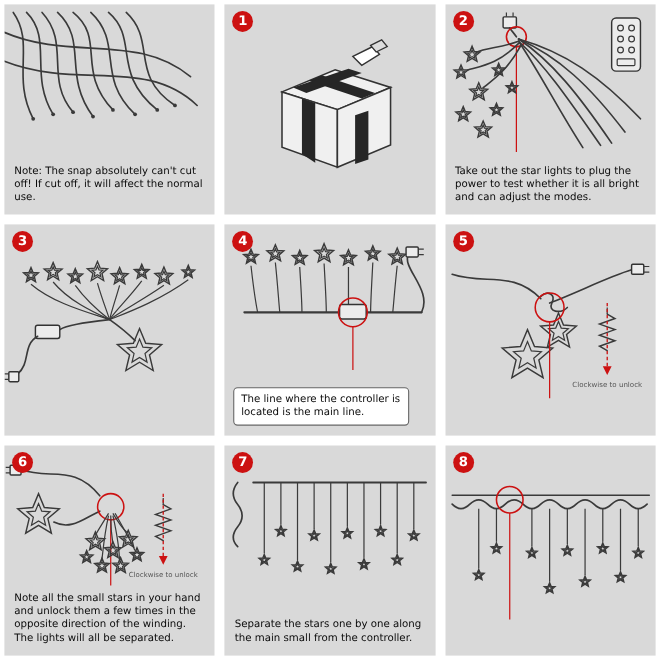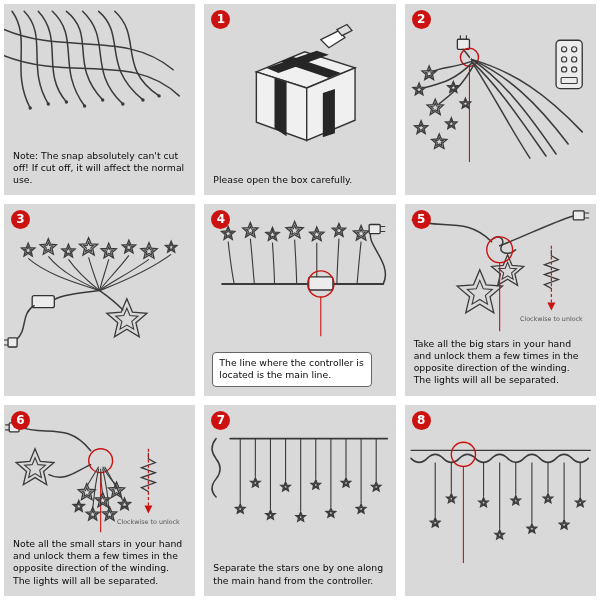--- a/index.html
+++ b/index.html
@@ -80,21 +80,20 @@
         <polygon class="tape" points="76,38 88,33 136,49 124,54"></polygon>
         <polygon class="tape" points="62,44 112,27 124,31 74,49"></polygon>
         <polygon class="tape" points="70,54 82,58 82,112 70,104"></polygon>
         <polygon class="tape" points="118,69 130,65 130,109 118,113"></polygon>
         <g>
           <polygon points="116,16 134,7 140,14 124,24" fill="#ffffff" stroke="#333" stroke-width="1.3"></polygon>
           <polygon points="132,6 142,1 147,7 137,12" fill="#dddddd" stroke="#333" stroke-width="1.2"></polygon>
         </g>
       </svg>
     </div>
-    <div class="caption">Please open the box carefully.</div>
   </div>
 
   <div class="panel">
     <div class="badge">2</div>
     <div class="illus">
       <svg viewBox="0 0 190 130">
         <g>
           <rect class="dev" x="150" y="5" width="26" height="48" rx="4"></rect>
           <circle class="thin" cx="158" cy="14" r="2.6"></circle>
             <circle class="thin" cx="168" cy="14" r="2.6"></circle>
@@ -124,20 +123,21 @@
         <use href="#star2" transform="translate(24,38) scale(0.75)"></use>
         <use href="#star2" transform="translate(14,54) scale(0.65)"></use>
         <use href="#star2" transform="translate(30,72) scale(0.85)"></use>
         <use href="#star2" transform="translate(16,92) scale(0.7)"></use>
         <use href="#star2" transform="translate(34,106) scale(0.8)"></use>
         <use href="#star2" transform="translate(48,52) scale(0.6)"></use>
         <use href="#star2" transform="translate(46,88) scale(0.6)"></use>
         <use href="#star2" transform="translate(60,68) scale(0.55)"></use>
       </svg>
     </div>
+    <div class="caption">Take out the star lights to plug the power to test whether it is all bright and can adjust the modes.</div>
   </div>
 
   <div class="panel">
     <div class="badge">3</div>
     <div class="illus">
       <svg viewBox="0 0 190 130">
         <use href="#star2" transform="translate(24,15) scale(0.7)"></use>
         <use href="#star2" transform="translate(44,12) scale(0.85)"></use>
         <use href="#star2" transform="translate(64,16) scale(0.7)"></use>
         <use href="#star2" transform="translate(84,12) scale(0.95)"></use>
@@ -223,21 +223,20 @@
         <path class="redline" d="M94,57 V126"></path>
         <g>
           <path class="thin" d="M146,44 V50"></path>
           <path class="wire" style="stroke-width:1.3" d="M146,50 l7,4 l-14,5 l14,5 l-14,5 l14,5 l-14,5 l7,4"></path>
         </g>
         <path class="reddash" d="M146,40 V98"></path>
         <polygon class="redfill" points="142,97 150,97 146,105"></polygon>
         <text class="tinytext" x="146" y="116" text-anchor="middle">Clockwise to unlock</text>
       </svg>
     </div>
-    <div class="caption">Take all the big stars in your hand and unlock them a few times in the opposite direction of the winding. The lights will all be separated.</div>
   </div>
 
   <div class="panel">
     <div class="badge">6</div>
     <div class="illus">
       <svg viewBox="0 0 190 130">
         <g>
           <rect class="dev" x="4" y="16" width="10" height="9" rx="1"></rect>
           <path class="thin" d="M0,18 H4 M0,23 H4"></path>
         </g>
@@ -296,21 +295,21 @@
         <use href="#star2" transform="translate(66,96) scale(0.5)"></use>
         <use href="#star2" transform="translate(81,68) scale(0.5)"></use>
         <use href="#star2" transform="translate(96,98) scale(0.5)"></use>
         <use href="#star2" transform="translate(111,66) scale(0.5)"></use>
         <use href="#star2" transform="translate(126,94) scale(0.5)"></use>
         <use href="#star2" transform="translate(141,64) scale(0.5)"></use>
         <use href="#star2" transform="translate(156,90) scale(0.5)"></use>
         <use href="#star2" transform="translate(171,68) scale(0.5)"></use>
       </svg>
     </div>
-    <div class="caption">Separate the stars one by one along the main hand from the controller.</div>
+    <div class="caption">Separate the stars one by one along the main small from the controller.</div>
   </div>
 
   <div class="panel">
     <div class="illus">
       <div class="badge">8</div>
       <svg viewBox="0 0 190 130">
         <path class="wire" style="stroke-width:1.3" d="M6,14 H184"></path>
         <path class="wire" d="M6,22 q8,8 16,0 t16,0 t16,0 t16,0 t16,0 t16,0 t16,0 t16,0 t16,0 t16,0 t16,0"></path>
         <circle class="red" cx="58" cy="18" r="12"></circle>
         <path class="redline" d="M58,30 V126"></path>

